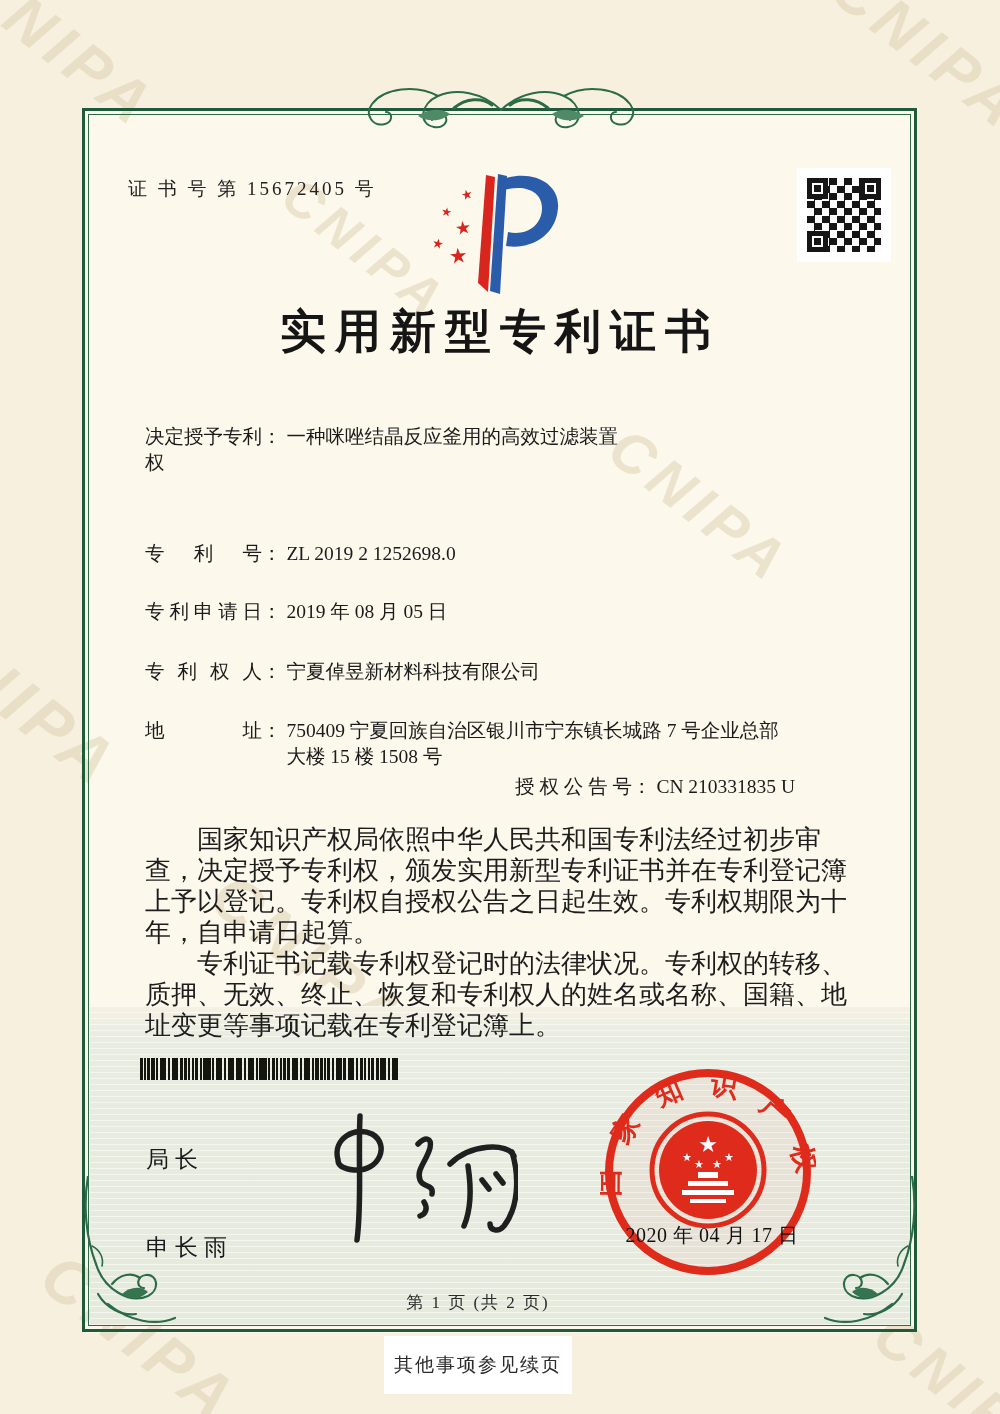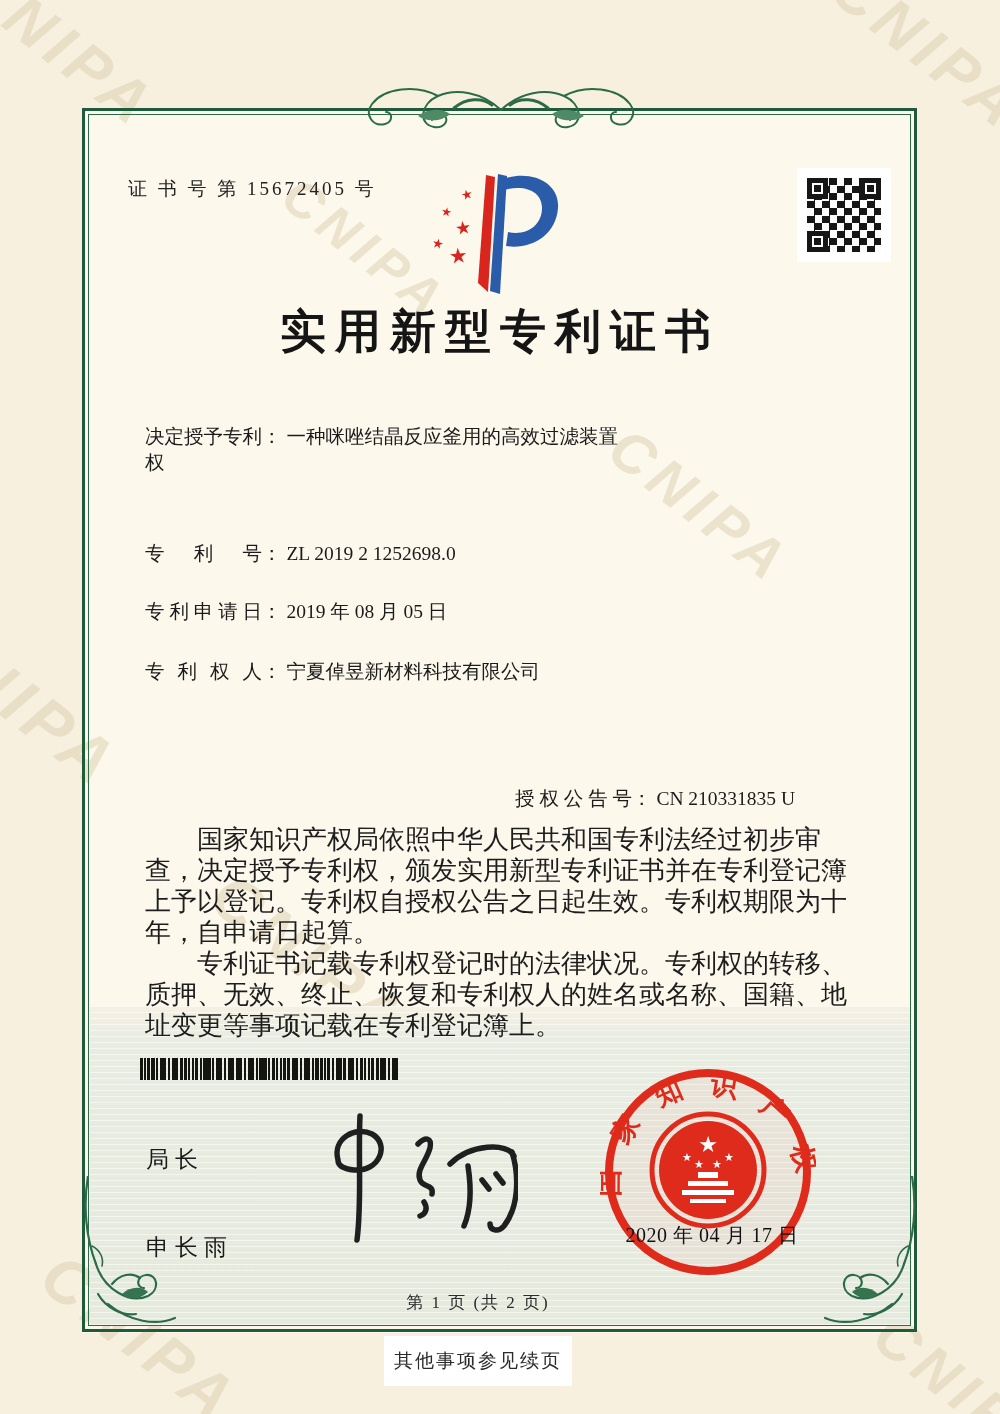--- a/index.html
+++ b/index.html
@@ -33,40 +33,40 @@
       border:5px solid #161616;background:#fff;}
   .qr-finder::after{content:"";position:absolute;inset:2px;background:#161616;}
   .qr-f-tl{left:0;top:0}.qr-f-tr{right:0;top:0}.qr-f-bl{left:0;bottom:0}
   .title{position:absolute;left:0;right:0;top:301px;text-align:center;
       font-size:46px;font-weight:bold;letter-spacing:9px;color:#151515;}
   
   .frow{position:absolute;left:145px;font-size:19.5px;line-height:26px;color:#1b1b1b;}
   .flabel{display:inline-block;width:117px;text-align:justify;text-align-last:justify;vertical-align:top;}
   .fcolon{vertical-align:top;}
   .fval{display:inline-block;vertical-align:top;max-width:592px;}
-  .frow2{position:absolute;left:515px;font-size:19.5px;line-height:26px;color:#1b1b1b;margin-top:12px;}
+  .frow2{position:absolute;left:515px;font-size:19.5px;line-height:26px;color:#1b1b1b;}
   
   .body-text{position:absolute;left:145px;top:824px;width:718px;
       font-size:26px;line-height:31px;color:#1d1d1d;}
   .body-text p{margin:0;text-indent:2em;}
   
   .barcode{position:absolute;left:140px;top:1058px;width:258px;height:22px;
       background-image:
         repeating-linear-gradient(90deg,#15150f 0 2px,rgba(0,0,0,0) 2px 4px),
         repeating-linear-gradient(90deg,#15150f 0 1px,rgba(0,0,0,0) 1px 7px),
         repeating-linear-gradient(90deg,#15150f 0 3px,rgba(0,0,0,0) 3px 11px);}
   .director-title{position:absolute;left:146px;top:1144px;font-size:23px;letter-spacing:6px;color:#1a1a1a;}
   .director-name{position:absolute;left:146px;top:1196px;font-size:23px;letter-spacing:6px;color:#1a1a1a;margin-top:36px;}
   .signature{position:absolute;left:298px;top:1100px;width:220px;height:145px;}
   .seal{position:absolute;left:600px;top:1060px;width:216px;height:222px;}
   .seal-date{position:absolute;left:620px;top:1222px;width:184px;text-align:center;
       font-size:20px;color:#111;letter-spacing:0.5px;}
   .page-num{position:absolute;left:338px;top:1291px;width:280px;text-align:center;
       font-size:17px;letter-spacing:2px;color:#2b2b2b;}
-  .cont-note{position:absolute;left:384px;top:1336px;width:188px;height:50px;background:#ffffff;
+  .cont-note{position:absolute;left:384px;top:1336px;width:188px;height:58px;background:#ffffff;
       display:flex;align-items:center;justify-content:center;font-size:19px;
       letter-spacing:2px;color:#2b2b2b;}
 </style>
 </head>
 <body>
 
 <div class="page">
 
   <div class="inner-bg"></div>
 
@@ -146,20 +146,25 @@
     <span class="flabel">专利号</span><span class="fcolon">：</span>
     <span class="fval">ZL 2019 2 1252698.0</span>
   </div>
   <div class="frow" style="top:599px">
     <span class="flabel">专利申请日</span><span class="fcolon">：</span>
     <span class="fval">2019 年 08 月 05 日</span>
   </div>
   <div class="frow" style="top:659px">
     <span class="flabel">专利权人</span><span class="fcolon">：</span>
     <span class="fval">宁夏倬昱新材料科技有限公司</span>
+  </div>
+  <div class="frow" style="top:718px">
+    <span class="flabel">地址</span><span class="fcolon">：</span>
+    <span class="fval"><span>750409 宁夏回族自治区银川市宁东镇长城路 7 号企业总部</span><br>
+      <span>大楼 15 楼 1508 号</span></span>
   </div>
   <div class="frow2" style="top:774px">
     <span class="flabel">授权公告号</span><span class="fcolon">：</span>
     <span class="fval">CN 210331835 U</span>
   </div>
 
   <div class="body-text">
     <p>国家知识产权局依照中华人民共和国专利法经过初步审查，决定授予专利权，颁发实用新型专利证书并在专利登记簿上予以登记。专利权自授权公告之日起生效。专利权期限为十年，自申请日起算。</p>
     <p>专利证书记载专利权登记时的法律状况。专利权的转移、质押、无效、终止、恢复和专利权人的姓名或名称、国籍、地址变更等事项记载在专利登记簿上。</p>
   </div>

